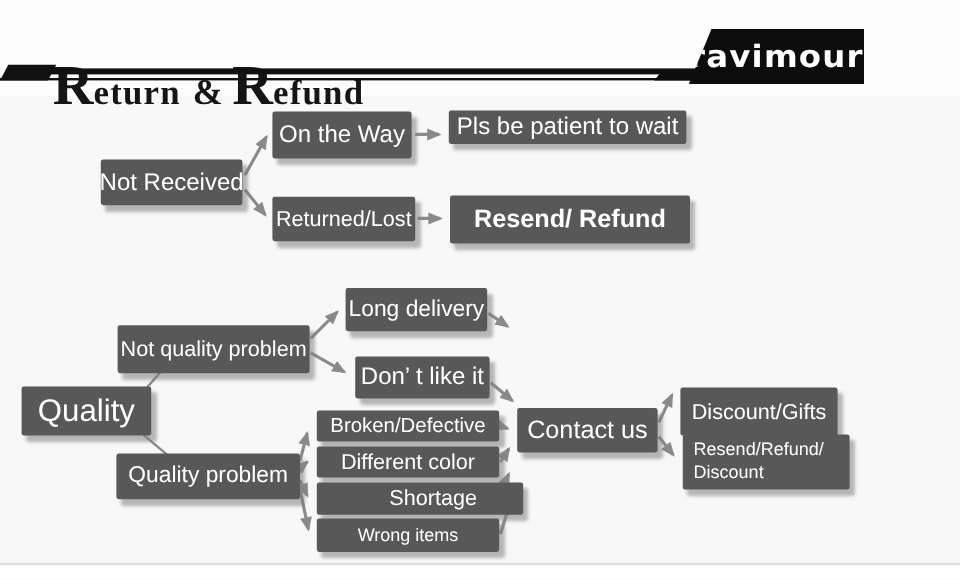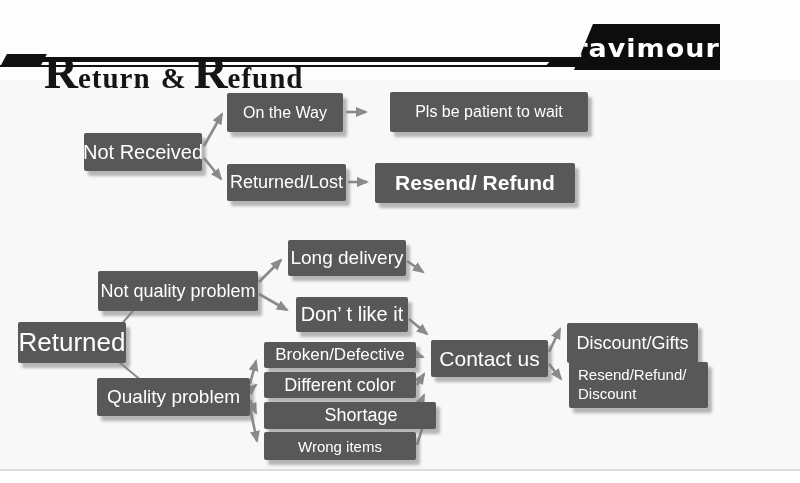--- a/index.html
+++ b/index.html
@@ -83,29 +83,29 @@
       <line x1="417" y1="305" x2="424" y2="294" marker-end="url(#ah)"></line>
       <line x1="415" y1="335" x2="424" y2="315" marker-end="url(#ah)"></line>
       <line x1="417" y1="365" x2="427" y2="333" marker-end="url(#ah)"></line>
       <line x1="549" y1="272" x2="560" y2="249" marker-end="url(#ah)"></line>
       <line x1="549" y1="284" x2="561" y2="299" marker-end="url(#ah)"></line>
     </g>
   </svg>
 
   <div class="node" style="left:84px;top:133px;width:118px;height:38px;font-size:20px;">Not Received</div>
 
-  <div class="node" style="left:227px;top:93px;width:116px;height:39px;font-size:16px;">On the Way</div>
+  <div class="node" style="left:227px;top:93px;width:116px;height:39px;font-size:20px;">On the Way</div>
 
-  <div class="node" style="left:390px;top:92px;width:198px;height:40px;font-size:16px;">Pls be patient to wait</div>
+  <div class="node" style="left:374px;top:92px;width:198px;height:28px;font-size:20px;">Pls be patient to wait</div>
 
   <div class="node bold" style="left:375px;top:163px;width:200px;height:40px;font-size:21px;">Resend/ Refund</div>
 
   <div class="node" style="left:227px;top:164px;width:119px;height:37px;font-size:18px;">Returned/Lost</div>
 
-  <div class="node" style="left:18px;top:322px;width:108px;height:41px;font-size:26px;">Returned</div>
+  <div class="node" style="left:18px;top:322px;width:108px;height:41px;font-size:26px;">Quality</div>
 
   <div class="node" style="left:288px;top:240px;width:118px;height:36px;font-size:19px;">Long delivery</div>
 
   <div class="node" style="left:98px;top:271px;width:160px;height:40px;font-size:18px;">Not quality problem</div>
 
   <div class="node" style="left:296px;top:297px;width:112px;height:35px;font-size:20px;">Don’ t like it</div>
 
   <div class="node" style="left:97px;top:378px;width:153px;height:38px;font-size:19px;">Quality problem</div>
 
   <div class="node" style="left:264px;top:342px;width:152px;height:26px;font-size:17px;">Broken/Defective</div>

